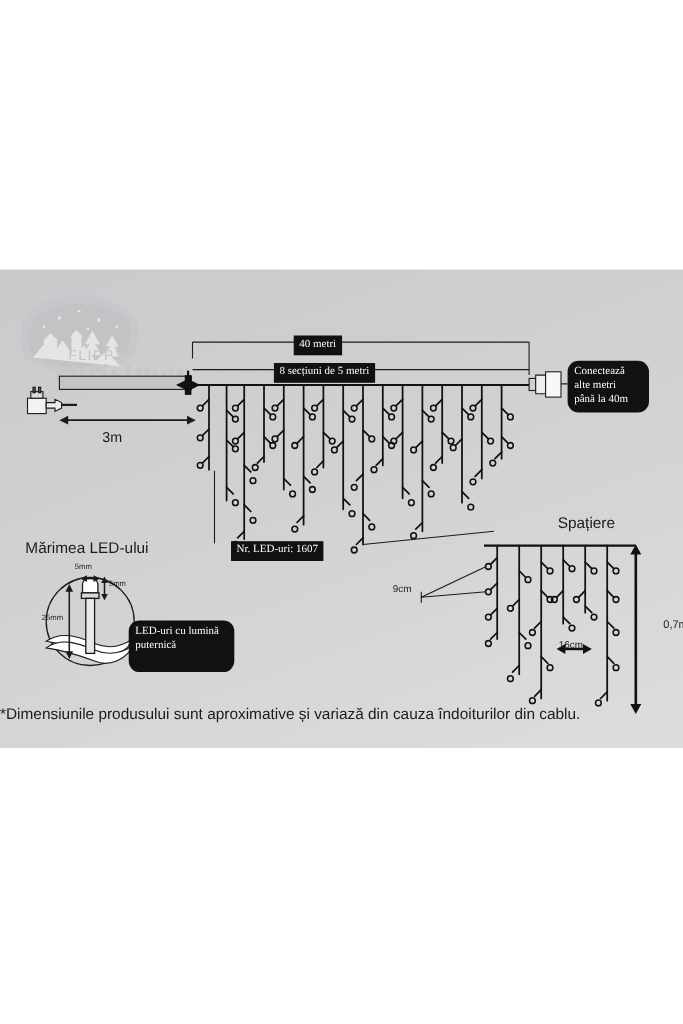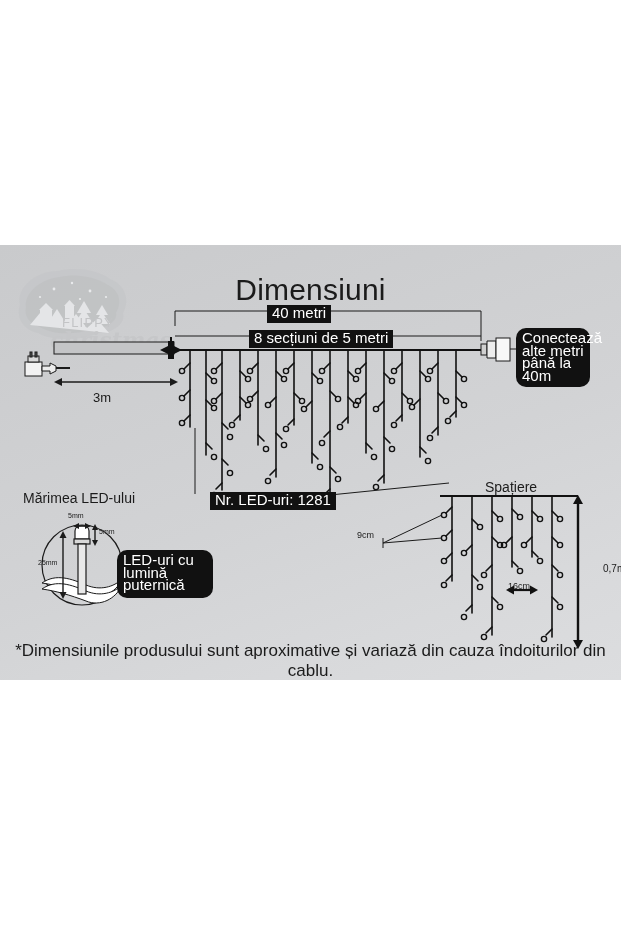--- a/index.html
+++ b/index.html
@@ -59,45 +59,45 @@
     font-size: 30px;
     color: #1b1b1b;
     font-weight: 400;
     letter-spacing: 0.2px;
   }
   
   .chip {
     position: absolute;
     background: #111111;
     color: #ffffff;
-    font-size: 15px;
+    font-size: 10px;
     line-height: 12.5px;
     padding: 2px 5px 3px 5px;
     white-space: nowrap;
     z-index: 20;
+    font-family: Liberation Serif, serif;
   }
   .chip.multi { white-space: normal; border-radius: 10px; }
   
   .lbl {
     position: absolute;
     color: #1b1b1b;
     font-size: 11px;
     white-space: nowrap;
     z-index: 15;
   }
   .lbl.tiny { font-size: 7px; }
   .lbl.mid  { font-size: 13px; text-align: center; }
   .lbl.big  { font-size: 14px; }
   
   #footnote {
     position: absolute;
     left: 0; top: 396px;
     width: 621px;
-    text-align: center;
-    font-size: 17px;
+    font-size: 14px;
     color: #1b1b1b;
   }
   svg { display: block; }
   .vec { position: absolute; left: 0; top: 0; }
 </style>
 </head>
 <body>
 
 <div id="sheet">
 
@@ -126,21 +126,20 @@
           <circle cx="80" cy="26" r="1.4"></circle>
           <circle cx="96" cy="32" r="1.1"></circle>
           <circle cx="30" cy="32" r="1.1"></circle>
           <circle cx="70" cy="34" r="1.1"></circle>
         </g>
       </svg>
       <div class="wm-text-1">FLIPPY</div>
       <div class="wm-text-2">christmas</div>
     </div>
 
-    <div id="title">Dimensiuni</div>
 
     <svg class="vec" width="621" height="435" viewBox="0 0 621 435">
 
       <g stroke="#1b1b1b" stroke-width="1" fill="none">
         <path d="M175,66 L175,81 M175,66 L481,66 M481,66 L481,96"></path>
       </g>
 
       <g stroke="#1b1b1b" stroke-width="1" fill="none">
         <path d="M175,91 L481,91"></path>
       </g>
@@ -490,36 +489,36 @@
     <div class="chip" style="left:249px; top:85px;">8 secțiuni de 5 metri</div>
 
     <div class="chip multi" style="left:516px; top:83px; width:74px; padding:4px 5px 5px 6px;">
       <div>Conectează</div>
       <div>alte metri</div>
       <div>până la 40m</div>
     </div>
 
     <div class="lbl mid" style="left:93px; top:145px;">3m</div>
 
-    <div class="chip" style="left:210px; top:247px;">Nr. LED-uri: 1281</div>
+    <div class="chip" style="left:210px; top:247px;">Nr. LED-uri: 1607</div>
 
     <div class="lbl big" style="left:23px; top:245px;">Mărimea LED-ului</div>
 
     <div class="lbl tiny" style="left:68px; top:267px;">5mm</div>
 
     <div class="lbl tiny" style="left:99px; top:283px;">5mm</div>
 
     <div class="lbl tiny" style="left:38px; top:314px;">25mm</div>
 
-    <div class="chip multi" style="left:117px; top:305px; width:96px; padding:4px 6px 6px 6px;">
+    <div class="chip multi" style="left:117px; top:319px; width:96px; padding:4px 6px 18px 6px;">
       <div>LED-uri cu lumină</div>
       <div>puternică</div>
     </div>
 
-    <div class="lbl big" style="left:485px; top:222px;margin-top:12px;">Spațiere</div>
+    <div class="lbl big" style="left:507px; top:222px;">Spațiere</div>
 
     <div class="lbl" style="left:357px; top:285px; font-size:9px;">9cm</div>
 
     <div class="lbl" style="left:508px; top:336px; font-size:9px;">16cm</div>
 
     <div class="lbl" style="left:603px; top:318px; font-size:10px;">0,7m</div>
 
     <div id="footnote">*Dimensiunile produsului sunt aproximative și variază din cauza îndoiturilor din cablu.</div>
 
   </div>

